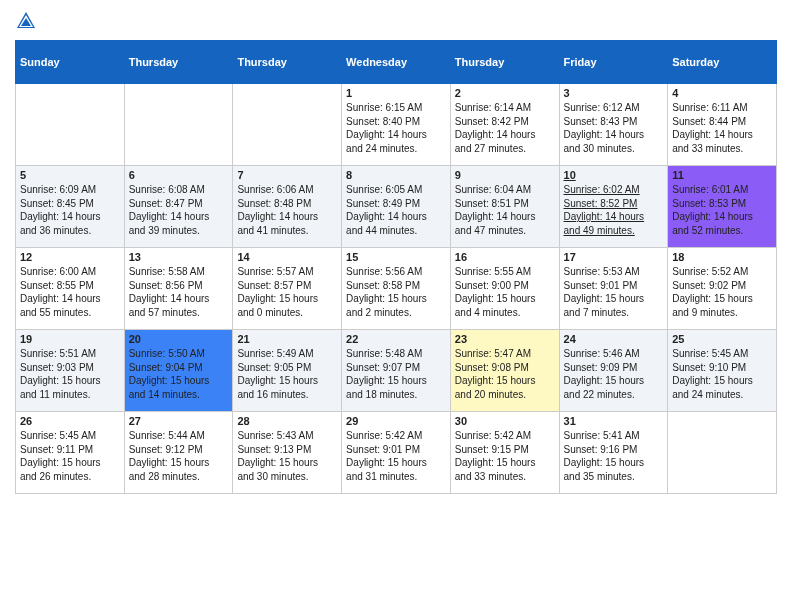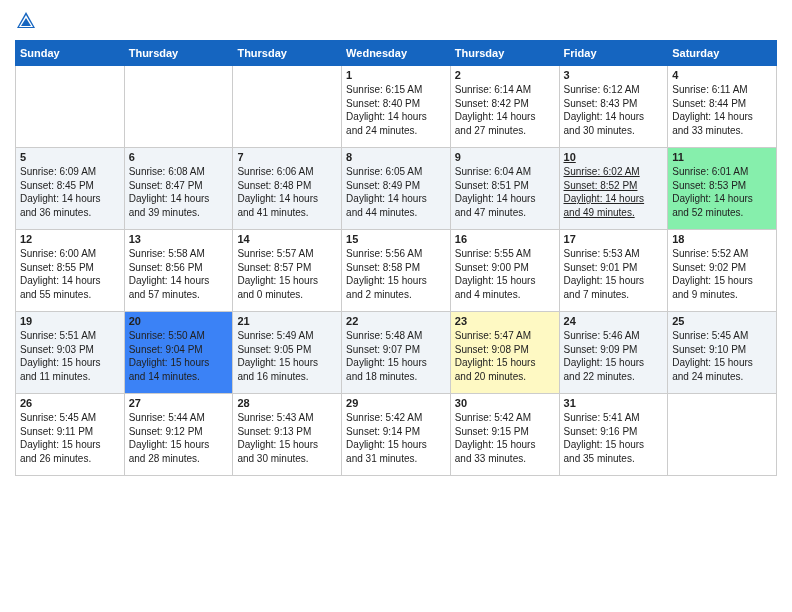--- a/index.html
+++ b/index.html
@@ -60,21 +60,21 @@
     table {
       width: 100%;
       border-collapse: collapse;
       table-layout: fixed;
     }
     th {
       background-color: #1565c0;
       color: white;
       font-size: 11px;
       font-weight: bold;
-      padding: 6px 4px;
+      padding: 15px 4px;
       text-align: left;
       border: 1px solid #1565c0;
     }
     td {
       border: 1px solid #ccc;
       vertical-align: top;
       padding: 3px 4px;
       font-size: 8.5px;
       color: #222;
       height: 82px;
@@ -203,21 +203,21 @@
 Daylight: 14 hours
 and 47 minutes.</div>
           </td>
           <td style="background: rgb(240, 244, 248); text-decoration: underline;">
             <span class="day-num">10</span>
             <div class="day-info">Sunrise: 6:02 AM
 Sunset: 8:52 PM
 Daylight: 14 hours
 and 49 minutes.</div>
           </td>
-          <td style="background: #86efac;">
+          <td style="background: #8b5cf6;">
             <span class="day-num">11</span>
             <div class="day-info">Sunrise: 6:01 AM
 Sunset: 8:53 PM
 Daylight: 14 hours
 and 52 minutes.</div>
           </td>
         </tr>
         <tr>
           <td>
             <span class="day-num">12</span>
@@ -338,21 +338,21 @@
           <td>
             <span class="day-num">28</span>
             <div class="day-info">Sunrise: 5:43 AM
 Sunset: 9:13 PM
 Daylight: 15 hours
 and 30 minutes.</div>
           </td>
           <td>
             <span class="day-num">29</span>
             <div class="day-info">Sunrise: 5:42 AM
-Sunset: 9:14 PM
+Sunset: 9:01 PM
 Daylight: 15 hours
 and 31 minutes.</div>
           </td>
           <td>
             <span class="day-num">30</span>
             <div class="day-info">Sunrise: 5:42 AM
 Sunset: 9:15 PM
 Daylight: 15 hours
 and 33 minutes.</div>
           </td>

